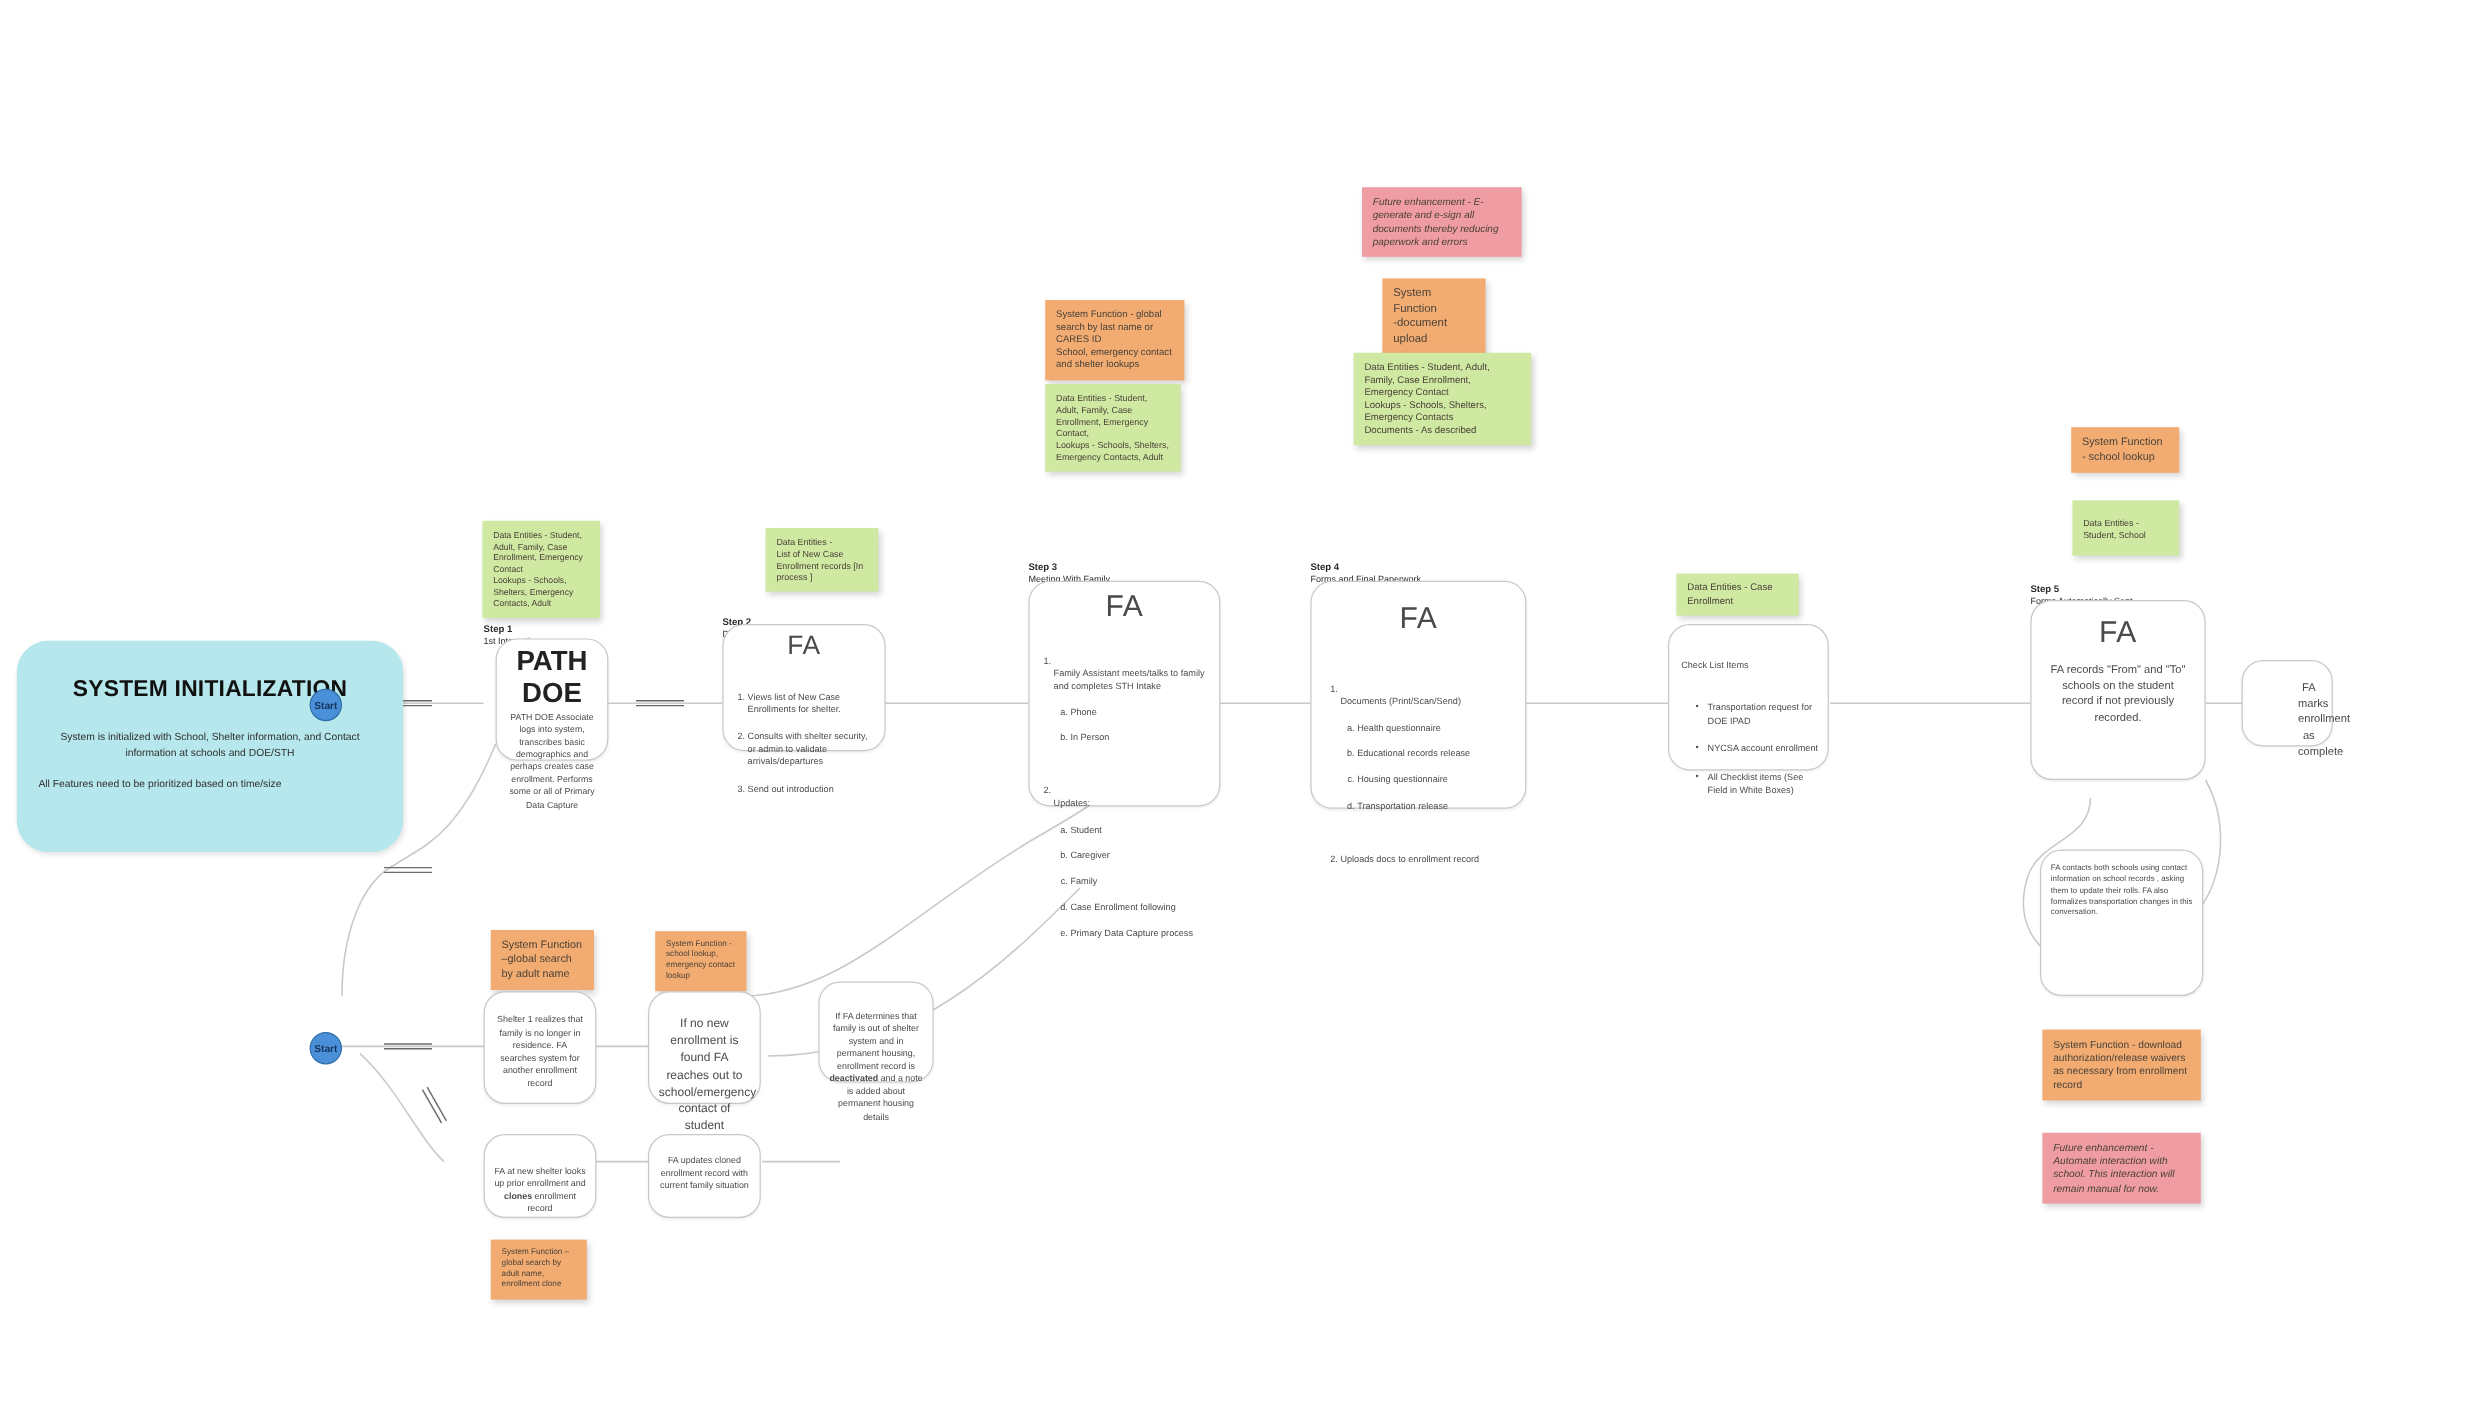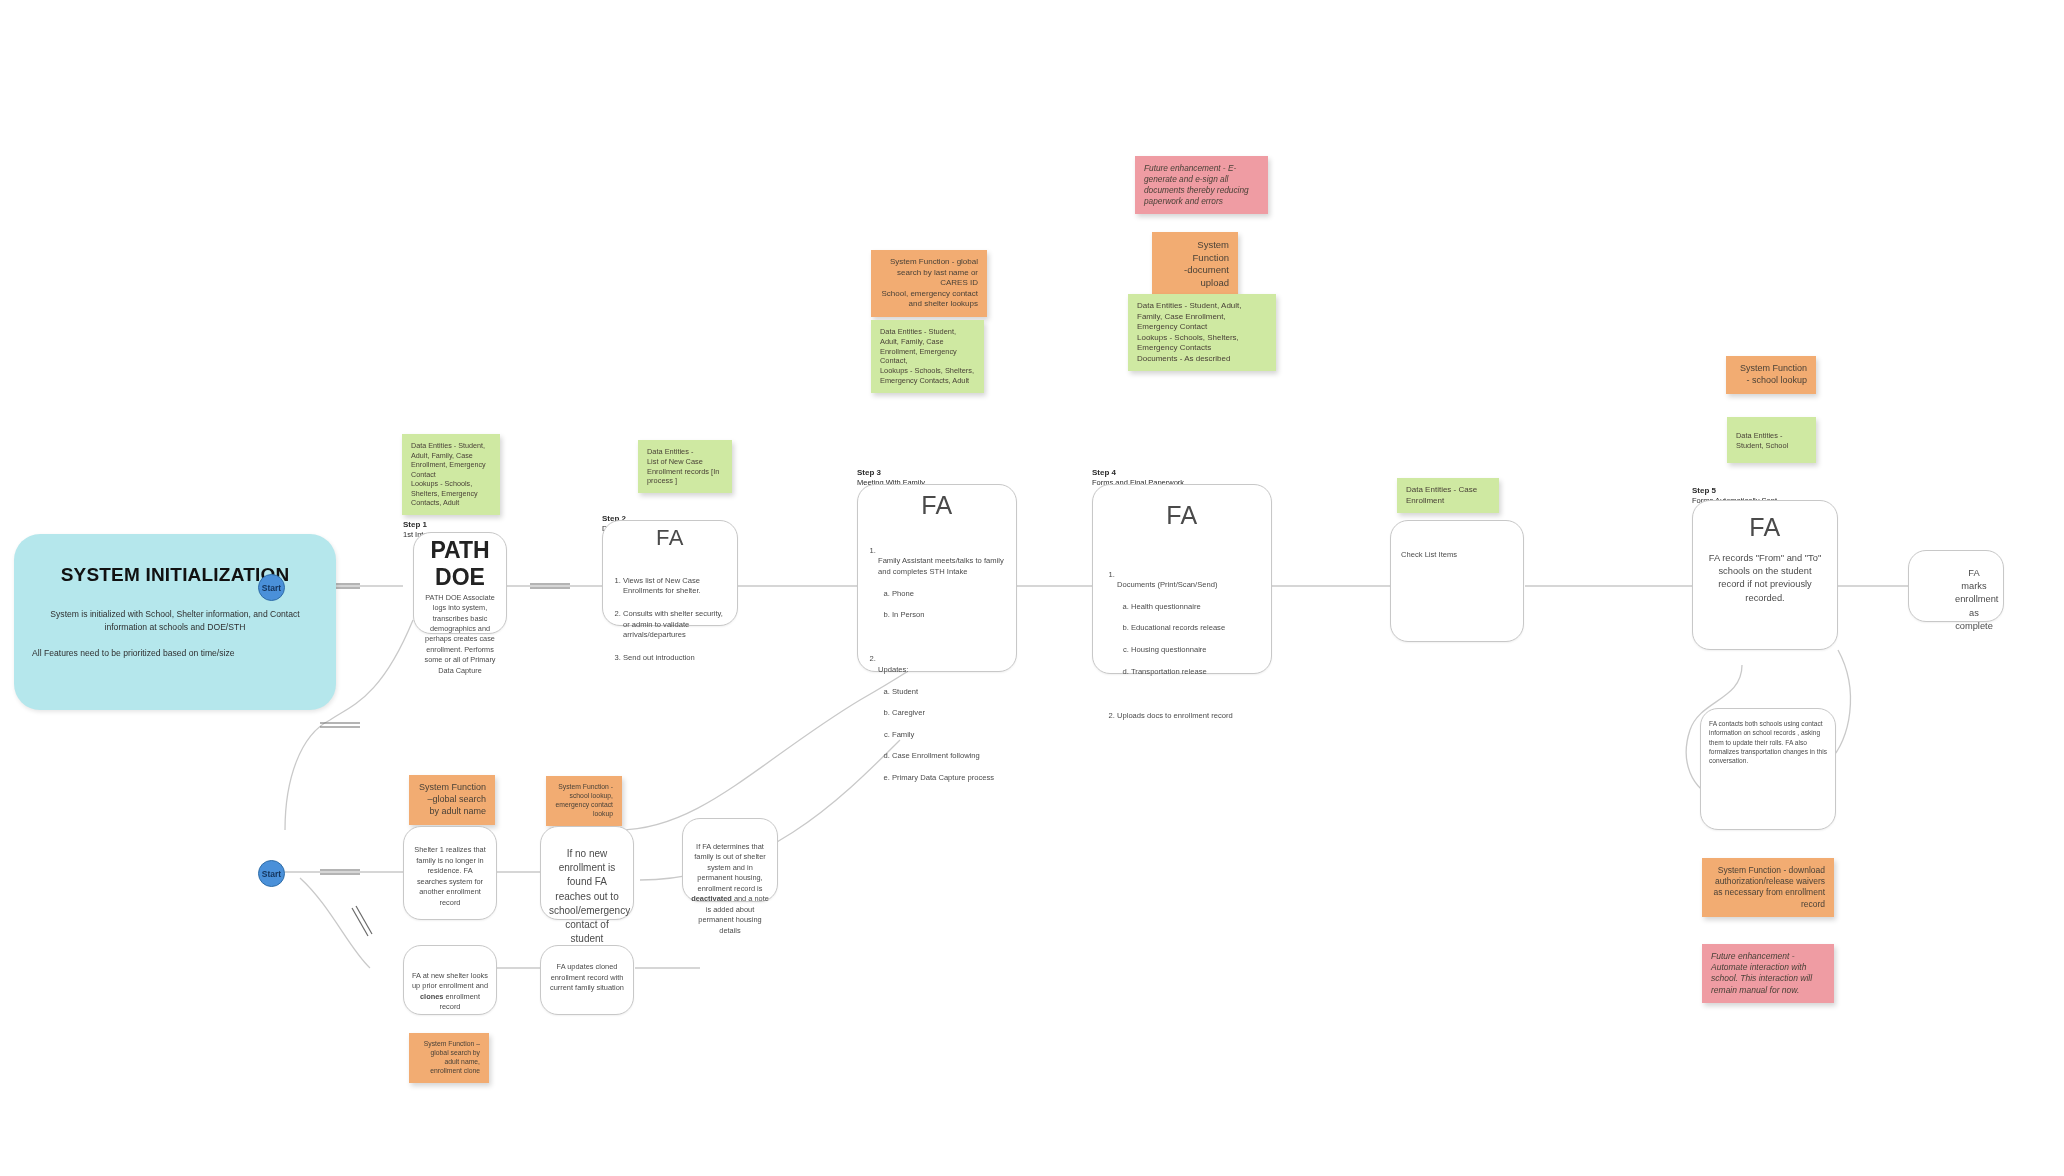--- a/index.html
+++ b/index.html
@@ -15,21 +15,21 @@
   .note{
     position:absolute;
     box-sizing:border-box;
     padding:7px 9px;
     line-height:1.32;
     color:#4a4238;
     white-space:pre-line;
     box-shadow:2px 3px 5px rgba(0,0,0,.17);
   }
   .note.green{background:#cfe9a2;}
-  .note.orange{background:#f2ac72;text-align:right;}
+  .note.orange{background:#f2ac72;}
   .note.pink{background:#ef9ca3;font-style:italic;}
 
   
   .box{
     position:absolute;box-sizing:border-box;
     background:#ffffff;border:1px solid #c8c8c8;border-radius:18px;
     box-shadow:0 1px 2px rgba(0,0,0,.06);
   }
   .box .bigtitle{
     text-align:center;font-size:27px;font-weight:400;color:#4a4a4a;
@@ -252,33 +252,38 @@
           </ol>
         </li>
         <li>Uploads docs to enrollment record</li>
       </ol>
     </div>
   </div>
 
   <div class="box" style="left:1390px;top:520px;width:134px;height:122px;">
     <div class="body left" style="font-size:7.6px;padding:18px 8px 0 10px;">
       <div style="margin-bottom:3px;">Check List Items</div>
+      <ul class="ulist">
+        <li>Transportation request for DOE IPAD</li>
+        <li>NYCSA account enrollment</li>
+        <li>All Checklist items  (See Field in White Boxes)</li>
+      </ul>
     </div>
   </div>
 
   <div class="steplabel" style="left:1692px;top:486px;width:146px;">
     <span class="n">Step 5</span>
     <span class="s">Forms Automatically Sent</span>
   </div>
   <div class="box" style="left:1692px;top:500px;width:146px;height:150px;">
     <div class="bigtitle" style="margin-top:12px;font-size:25px;">FA</div>
     <div class="body" style="font-size:9.3px;padding:10px 12px 0 12px;">FA records "From" and "To" schools on the student record if not previously recorded.</div>
   </div>
 
-  <div class="box" style="left:1908px;top:550px;width:96px;height:72px;padding-left:36px;">
+  <div class="box" style="left:1868px;top:550px;width:76px;height:72px;padding-left:36px;">
     <div class="body" style="font-size:9.3px;padding:16px 10px 0 10px;">FA marks enrollment as complete</div>
   </div>
 
   <div class="box" style="left:1700px;top:708px;width:136px;height:122px;">
     <div class="body left" style="font-size:6.6px;padding:10px 8px 0 8px;">FA contacts both schools using contact information on school records , asking them to update their rolls. FA also formalizes transportation changes in this conversation.</div>
   </div>
 
   <div class="box" style="left:403px;top:826px;width:94px;height:94px;">
     <div class="body" style="font-size:7.4px;padding:18px 8px 0 8px;">Shelter 1 realizes that family is no longer in residence. FA searches system for another enrollment record</div>
   </div>

